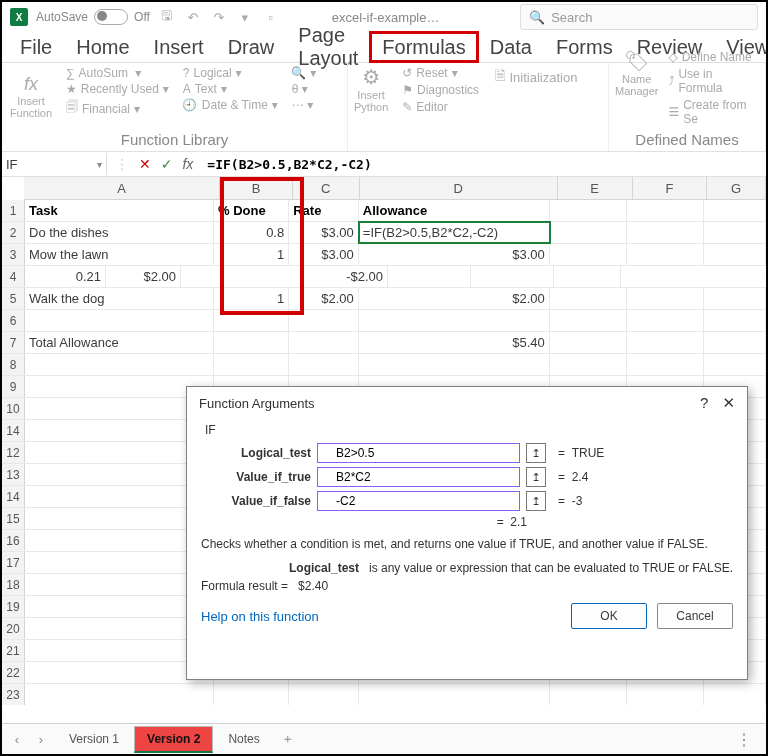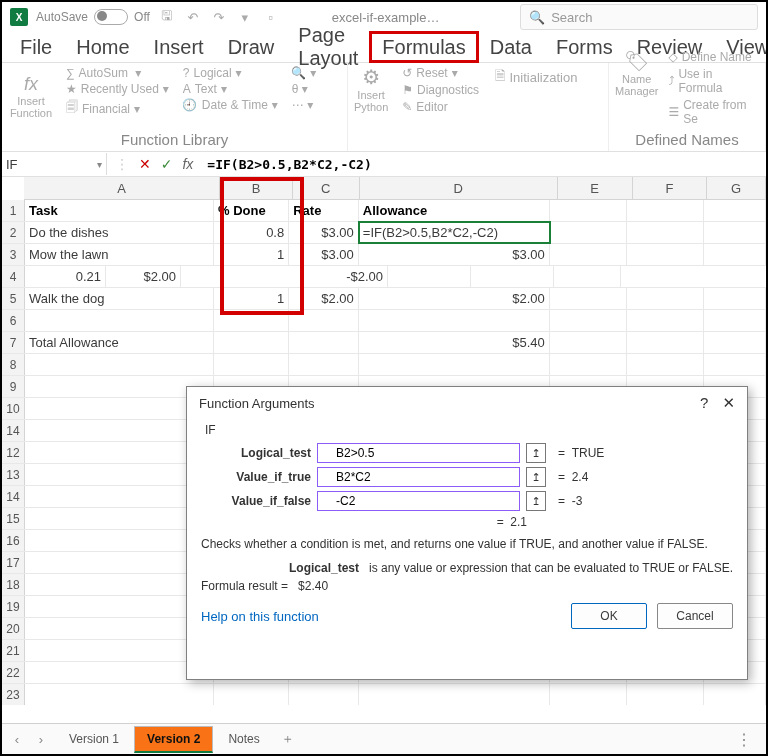--- a/index.html
+++ b/index.html
@@ -71,21 +71,21 @@
 .argdesc b{font-weight:700}
 .dfoot{display:flex;align-items:center;padding:0 14px 12px}
 .link{color:#0067c0;cursor:pointer}
 .dbtns{margin-left:auto;display:flex;gap:10px}
 .dbtn{width:74px;height:24px;border:1px solid #888;background:#fdfdfd;font-size:12px;display:flex;align-items:center;justify-content:center;border-radius:2px}
 .dbtn.primary{border:1.5px solid #0067c0}
 
 .sheettabs{position:absolute;left:0;bottom:0;right:0;height:30px;border-top:1px solid #d0d0d0;display:flex;align-items:center;padding:0 6px;background:#fafafa;gap:6px}
 .sheettabs .nav{width:18px;text-align:center;color:#888;font-size:13px}
 .sheettabs .stab{padding:0 12px;height:24px;display:flex;align-items:center;border:1px solid transparent;color:#555;font-size:12px}
-.sheettabs .stab.active{border:1px solid #bbb;border-bottom:2px solid #107c41;background:#f97316;font-weight:700;color:#111}
+.sheettabs .stab.active{border:1px solid #bbb;border-bottom:2px solid #107c41;background:#ef4444;font-weight:700;color:#111}
 .sheettabs .dots{margin-left:auto;color:#888;font-size:16px;padding-right:8px}
 </style>
 </head>
 <body>
 
 <div class="window">
 
   <div class="titlebar">
     <div class="tb-icon">X</div>
     <div class="autosave">

